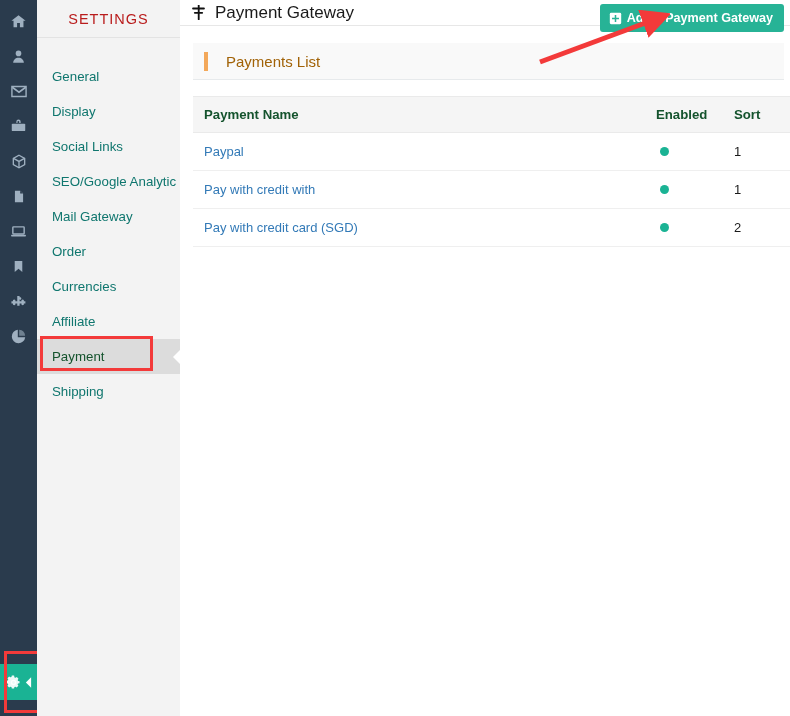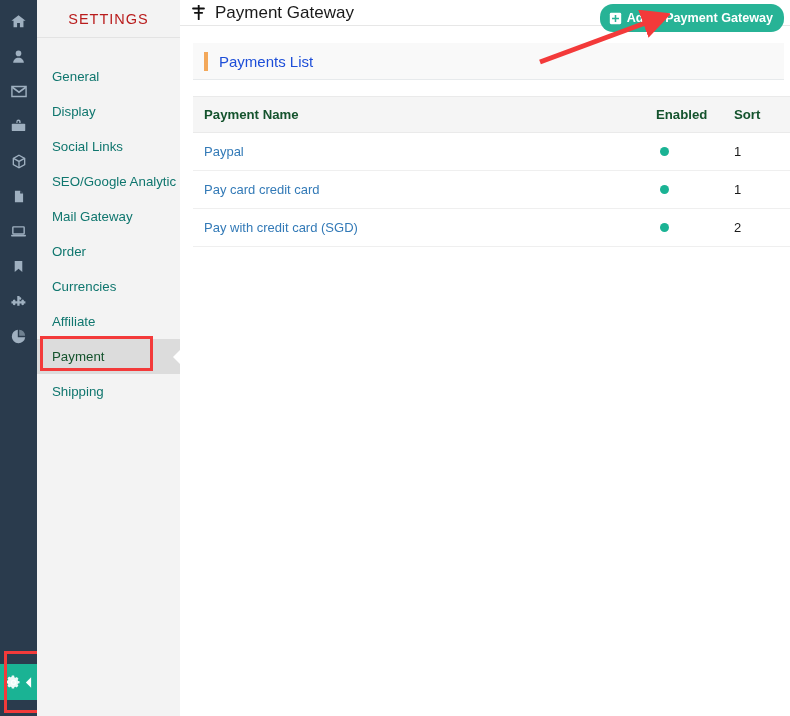--- a/index.html
+++ b/index.html
@@ -105,21 +105,21 @@
   #page-title {
     font-size: 17px; color: #1a1a1a;
   }
 
   #add-gateway-button {
     position: absolute; right: 6px; top: 4px;
     height: 28px;
     background: #27b396;
     color: #ffffff;
     border: none;
-    border-radius: 13px;
+    border-radius: 3px;
     font-size: 12.6px;
     font-weight: bold;
     font-family: "Liberation Sans", sans-serif;
     padding: 0 11px 0 9px;
     display: flex; align-items: center; gap: 5px;
     cursor: pointer;
   }
   #add-gateway-button svg { display: block; }
 
   
@@ -131,21 +131,21 @@
     background: #f9f9f9;
     border-bottom: 1px solid #e7eaec;
     height: 37px;
     display: flex; align-items: center;
     padding-left: 11px;
     gap: 11px;
   }
   #panel-accent-bar {
     width: 4px; height: 19px; background: #f3a85a;
   }
-  #panel-title { font-size: 15px; color: #1d4ed8; }
+  #panel-title { font-size: 15px; color: #a16207; margin-left: 7px; }
 
   
   #payments-table {
     width: 100%;
     border-collapse: collapse;
     margin-top: 16px;
     table-layout: fixed;
   }
   #payments-table th {
     background: #f5f5f5;
@@ -345,21 +345,21 @@
             <td>
               <span class="payment-link">Paypal</span>
             </td>
             <td class="cell-enabled">
               <span class="status-dot"></span>
             </td>
             <td class="cell-sort">1</td>
           </tr>
           <tr>
             <td>
-              <span class="payment-link">Pay card credit card</span>
+              <span class="payment-link">Pay with credit with</span>
             </td>
             <td class="cell-enabled">
               <span class="status-dot"></span>
             </td>
             <td class="cell-sort">1</td>
           </tr>
           <tr>
             <td>
               <span class="payment-link">Pay with credit card (SGD)</span>
             </td>

